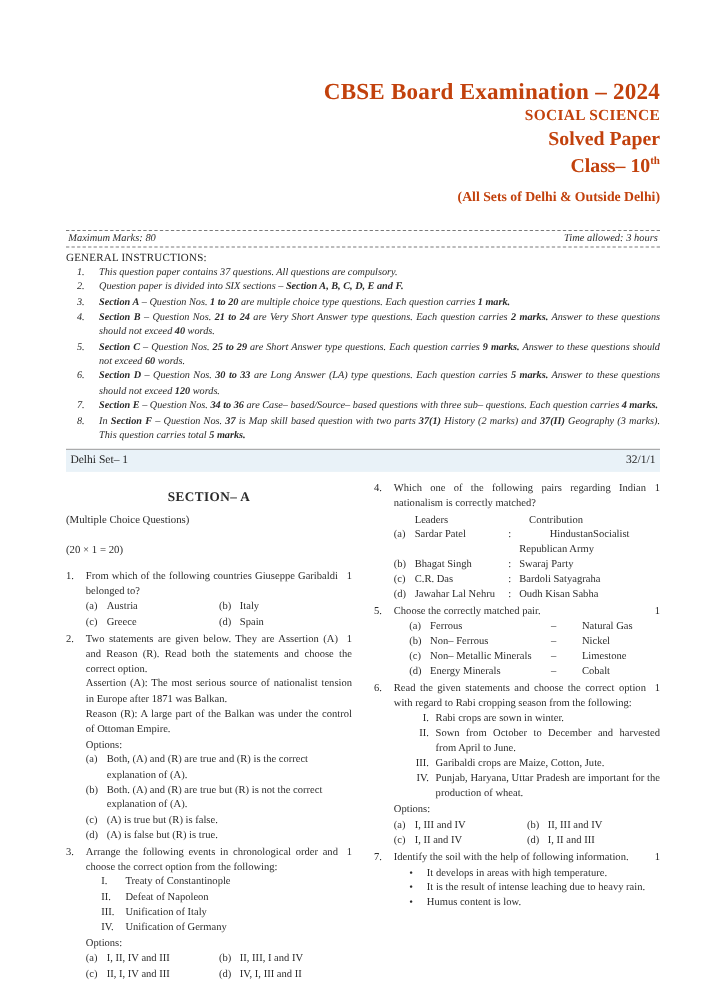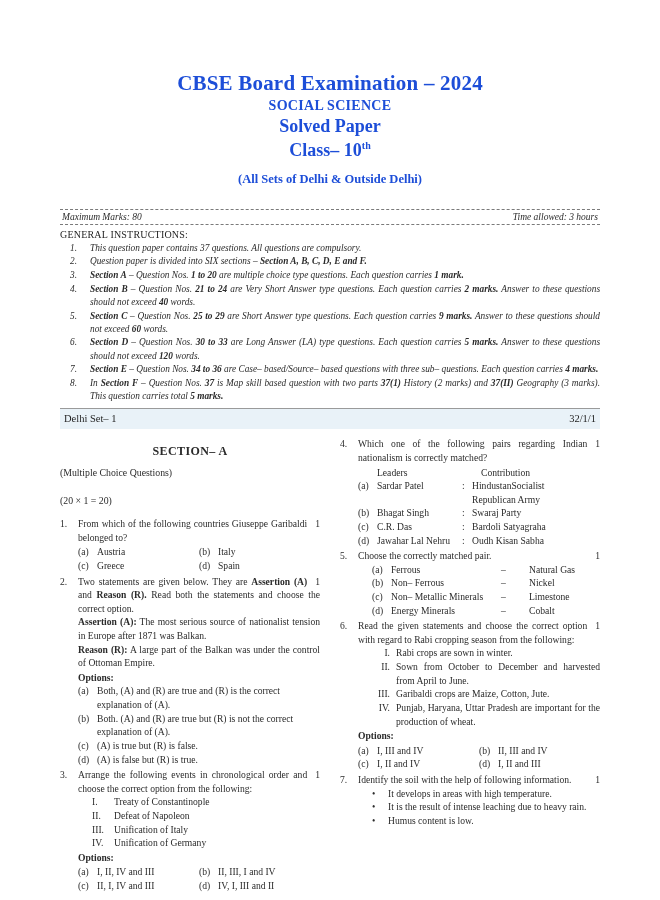--- a/index.html
+++ b/index.html
@@ -8,21 +8,21 @@
     width: 660px;
     height: 900px;
     background: #ffffff;
     font-family: "Liberation Serif", "DejaVu Serif", serif;
     color: #2b2b2b;
     overflow: hidden;
   }
   .page { position: relative; width: 660px; height: 900px; padding: 0 60px; }
 
   
-  .title-block { text-align: center; padding-top: 70px; color: #1d4ed8; }
+  .title-block { text-align: right; padding-top: 70px; color: #c2410c; }
   .t-main {
     font-size: 21px; font-weight: bold; letter-spacing: .2px;
     line-height: 1.28;
   }
   .t-sub1 { font-size: 14px; font-weight: bold; line-height: 1.3; letter-spacing: .3px; }
   .t-sub2 { font-size: 18px; font-weight: bold; line-height: 1.32; }
   .t-sub3 { font-size: 18px; font-weight: bold; line-height: 1.32; }
   .t-sub3 sup { font-size: 10px; vertical-align: super; }
   .t-sets { font-size: 12.5px; font-weight: bold; margin-top: 9px; }
 
@@ -87,30 +87,30 @@
   .o-txt { flex: 1 1 auto; }
 
   .ind { padding-left: 14px; }
   .hang { display: flex; }
   .hang .lbl { flex: 0 0 19px; width: 19px; }
   .hang .body { flex: 1 1 auto; text-align: justify; }
 
   .rom .lbl { flex: 0 0 22px; width: 22px; text-align: left; }
   .rom-r .lbl { text-align: right; padding-right: 6px; flex: 0 0 24px; width: 24px; }
 
-  b { font-weight: bold; }
+  b { font-weight: normal; }
 
   
   .pair-head { display: flex; padding-left: 19px; margin-top: 1px; }
   .pair-head .h1 { width: 104px; }
   .pair-row { display: flex; margin-top: 0px; }
   .pair-row .pl { width: 19px; flex: 0 0 19px; }
   .pair-row .pn { width: 85px; flex: 0 0 85px; }
   .pair-row .pc { width: 10px; flex: 0 0 10px; }
-  .pair-row .pv { flex: 1 1 auto; display: flex; justify-content: flex-start; }
+  .pair-row .pv { flex: 1 1 auto; display: flex; justify-content: center; }
   .pair-row .pv.one { display: block; }
 
   
   .dash-row { display: flex; padding-left: 14px; }
   .dash-row .dl { width: 19px; flex: 0 0 19px; }
   .dash-row .dn { width: 110px; flex: 0 0 110px; }
   .dash-row .dd { width: 28px; flex: 0 0 28px; }
   .dash-row .dv { flex: 1 1 auto; }
 
   

